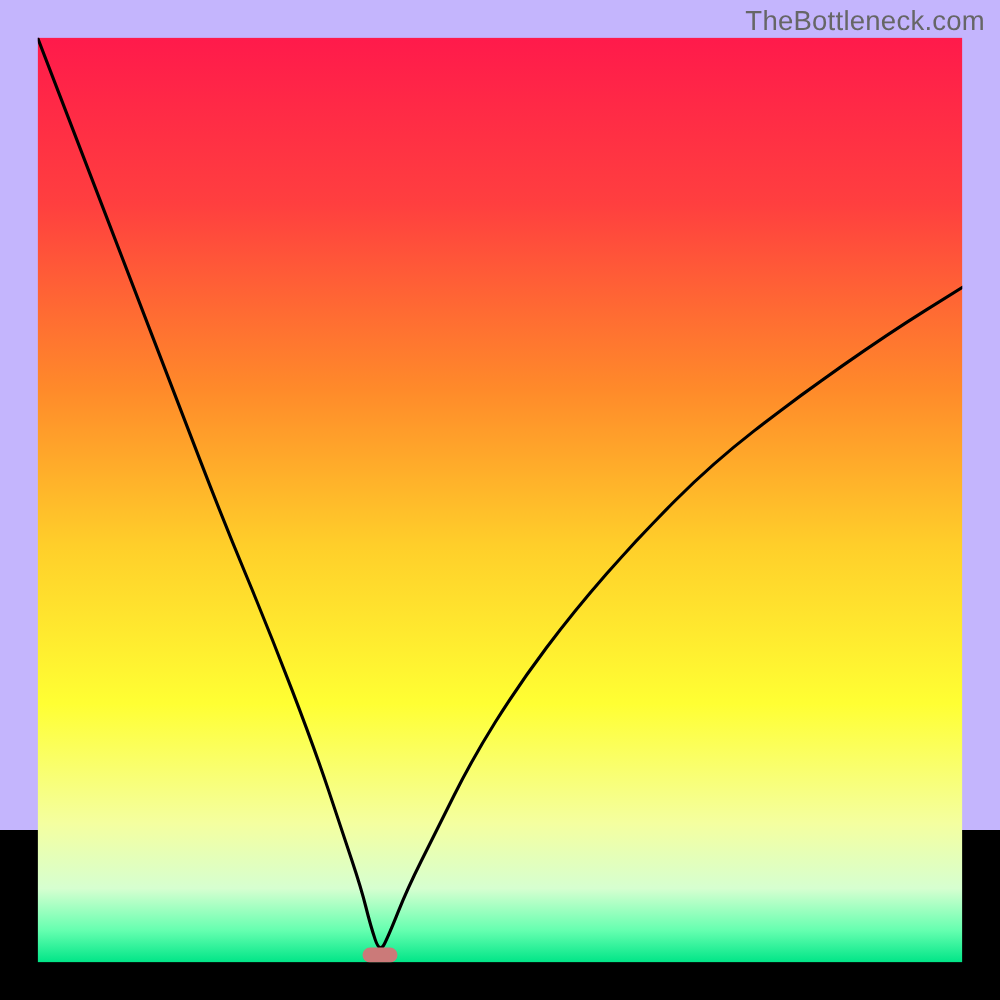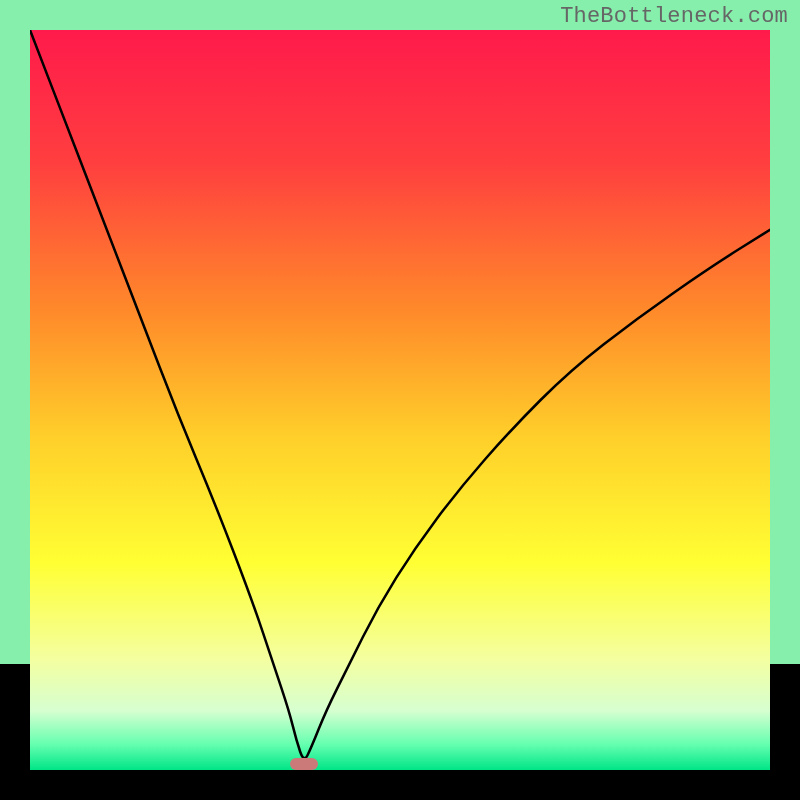--- a/index.html
+++ b/index.html
@@ -8,22 +8,21 @@
     width: 800px;
     height: 800px;
     overflow: hidden;
     background: #000;
     font-family: Arial, Helvetica, sans-serif;
   }
   .frame {
     position: relative;
     width: 800px;
     height: 664px;
-    background: #86efac;
-    font-family: Liberation Mono, monospace;
+    background: #c4b5fd;
   }
   .watermark {
     position: absolute;
     top: 4px;
     right: 12px;
     color: #666;
     font-size: 22px;
     font-weight: 500;
     letter-spacing: 0.2px;
     z-index: 20;

